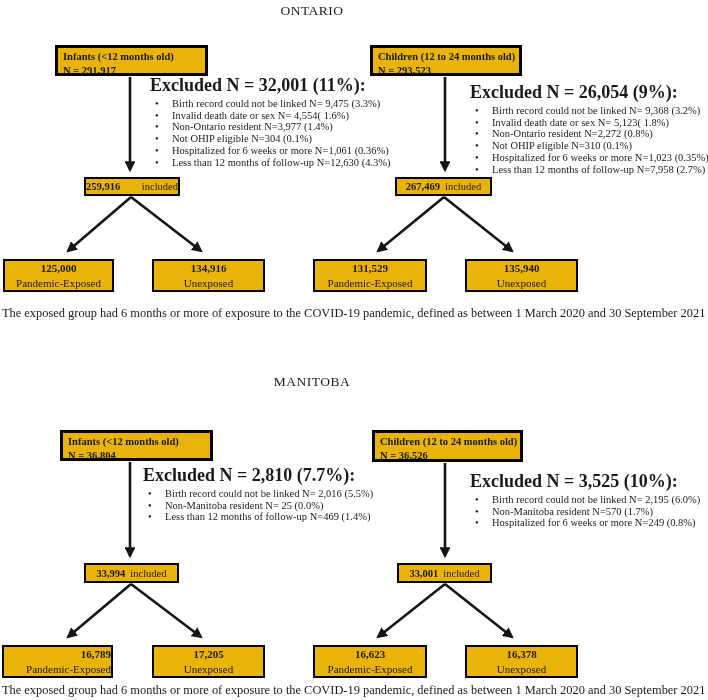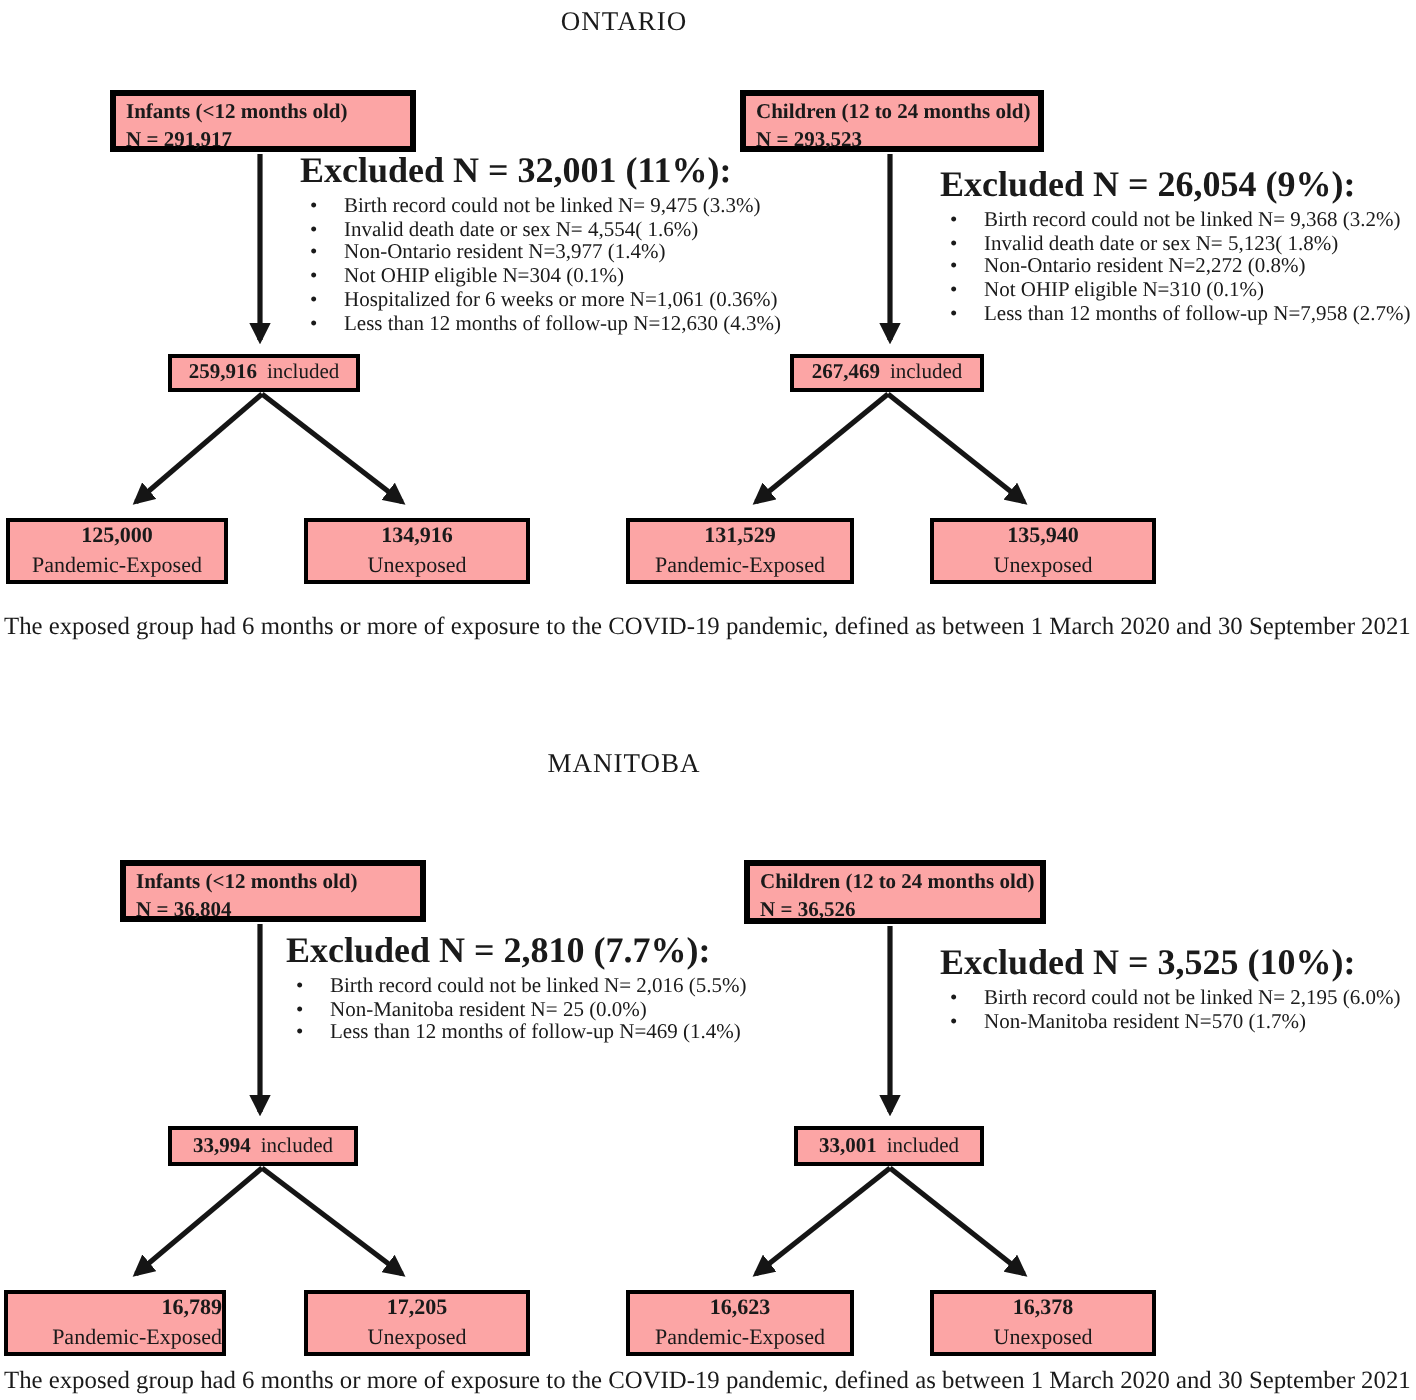--- a/index.html
+++ b/index.html
@@ -1,21 +1,21 @@
 <!DOCTYPE html>
 <html><head>
 <meta charset="utf-8">
 <style>
   html,body{margin:0;padding:0;background:#fff;}
   body{
     width:708px;height:700px;position:relative;overflow:hidden;
     font-family:"Liberation Serif", serif;color:#1a1a1a;
   }
   .title{position:absolute;left:0;width:624px;text-align:center;font-size:13.5px;letter-spacing:.5px;}
-  .box{position:absolute;border:2px solid #000000;background:#fca5a5;box-sizing:border-box;}
+  .box{position:absolute;border:2px solid #000000;background:#eab308;box-sizing:border-box;}
   .box.thick{border-width:3px;}
   .cohort{padding:2px 5px;font-weight:bold;font-size:10.5px;line-height:1.3;white-space:nowrap;}
   .included{display:flex;align-items:center;justify-content:center;font-size:10.5px;white-space:nowrap;}
   .included .num{font-weight:bold;margin-right:5px;}
   .outcome{display:flex;flex-direction:column;align-items:center;justify-content:center;font-size:11px;line-height:1.35;}
   .outcome .num{font-weight:bold;}
   .excl{position:absolute;}
   .excl-h{font-weight:bold;font-size:18px;line-height:1.1;margin-bottom:2px;}
   .bullet{font-size:10.5px;line-height:11.8px;padding-left:22px;position:relative;white-space:nowrap;}
   .bullet::before{content:"\2022";position:absolute;left:5px;}
@@ -46,24 +46,25 @@
   <div class="bullet">Hospitalized for 6 weeks or more N=1,061 (0.36%)</div>
   <div class="bullet">Less than 12 months of follow-up N=12,630 (4.3%)</div>
 </div>
 
 <div class="excl" style="left:470px;top:83px;width:238px;">
   <div class="excl-h">Excluded N = 26,054 (9%):</div>
   <div class="bullet">Birth record could not be linked N= 9,368 (3.2%)</div>
   <div class="bullet">Invalid death date or sex N= 5,123( 1.8%)</div>
   <div class="bullet">Non-Ontario resident N=2,272 (0.8%)</div>
   <div class="bullet">Not OHIP eligible N=310 (0.1%)</div>
+  <div class="bullet">Hospitalized for 6 weeks or more N=1,023 (0.35%)</div>
   <div class="bullet">Less than 12 months of follow-up N=7,958 (2.7%)</div>
 </div>
 
-<div class="box included" style="left:84px;top:177px;width:96px;height:19px;">
+<div class="box included" style="left:84px;top:177px;width:96px;height:19px;justify-content:space-between;">
   <span class="num">259,916</span>
   <span>included</span>
 </div>
 
 <div class="box included" style="left:395px;top:177px;width:97px;height:19px;">
   <span class="num">267,469</span>
   <span>included</span>
 </div>
 
 <div class="box outcome" style="left:3px;top:259px;width:111px;height:33px;">
@@ -101,20 +102,21 @@
   <div class="excl-h">Excluded N = 2,810 (7.7%):</div>
   <div class="bullet">Birth record could not be linked N= 2,016 (5.5%)</div>
   <div class="bullet">Non-Manitoba resident N= 25 (0.0%)</div>
   <div class="bullet">Less than 12 months of follow-up N=469 (1.4%)</div>
 </div>
 
 <div class="excl" style="left:470px;top:472px;width:238px;">
   <div class="excl-h">Excluded N = 3,525 (10%):</div>
   <div class="bullet">Birth record could not be linked N= 2,195 (6.0%)</div>
   <div class="bullet">Non-Manitoba resident N=570 (1.7%)</div>
+  <div class="bullet">Hospitalized for 6 weeks or more N=249 (0.8%)</div>
 </div>
 
 <div class="box included" style="left:84px;top:563px;width:95px;height:20px;">
   <span class="num">33,994</span>
   <span>included</span>
 </div>
 
 <div class="box included" style="left:397px;top:563px;width:95px;height:20px;">
   <span class="num">33,001</span>
   <span>included</span>

